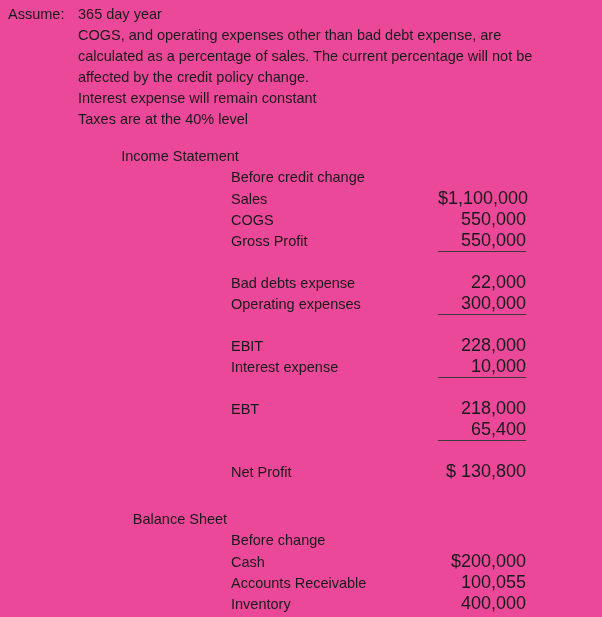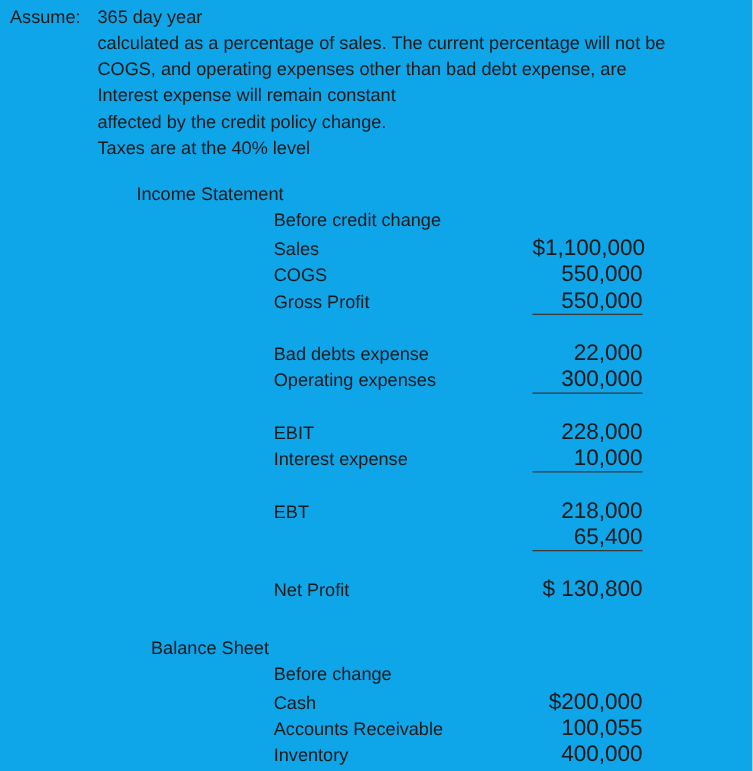--- a/index.html
+++ b/index.html
@@ -14,21 +14,21 @@
     overflow: hidden;
     font-family: "Liberation Sans", sans-serif;
     color: #1a1a1a;
     -webkit-font-smoothing: antialiased;
   }
 
   .page {
     position: relative;
     width: 602px;
     height: 617px;
-    background: #0ea5e9;
+    background: #ec4899;
   }
 
   
   .assume-block {
     position: absolute;
     left: 8px;
     top: 4px;
     width: 590px;
   }
   .assume-row {
@@ -47,21 +47,21 @@
     flex: 0 0 auto;
     font-size: 14.5px;
   }
   .assume-row.cont .assume-key {
     visibility: hidden;
   }
 
   
   .section {
     position: absolute;
-    left: 0;
+    left: 12px;
     width: 514px;
   }
   .section-title {
     font-size: 14.5px;
     line-height: 21px;
     text-align: center;
     width: 320px;
     margin-left: 8px;
   }
 
@@ -103,33 +103,33 @@
 
 <div class="page">
 
   <div class="assume-block">
     <div class="assume-row">
       <span class="assume-key">Assume:</span>
       <span class="assume-text">365 day year</span>
     </div>
     <div class="assume-row cont">
       <span class="assume-key">Assume:</span>
+      <span class="assume-text">COGS, and operating expenses other than bad debt expense, are</span>
+    </div>
+    <div class="assume-row cont">
+      <span class="assume-key">Assume:</span>
       <span class="assume-text">calculated as a percentage of sales.  The current percentage will not be</span>
     </div>
     <div class="assume-row cont">
       <span class="assume-key">Assume:</span>
-      <span class="assume-text">COGS, and operating expenses other than bad debt expense, are</span>
+      <span class="assume-text">affected by the credit policy change.</span>
     </div>
     <div class="assume-row cont">
       <span class="assume-key">Assume:</span>
       <span class="assume-text">Interest expense will remain constant</span>
-    </div>
-    <div class="assume-row cont">
-      <span class="assume-key">Assume:</span>
-      <span class="assume-text">affected by the credit policy change.</span>
     </div>
     <div class="assume-row cont">
       <span class="assume-key">Assume:</span>
       <span class="assume-text">Taxes are at the 40% level</span>
     </div>
   </div>
 
   <div class="section" id="income-statement" style="top:146px;">
     <div class="section-title">Income Statement</div>
     <div class="stmt-row">

